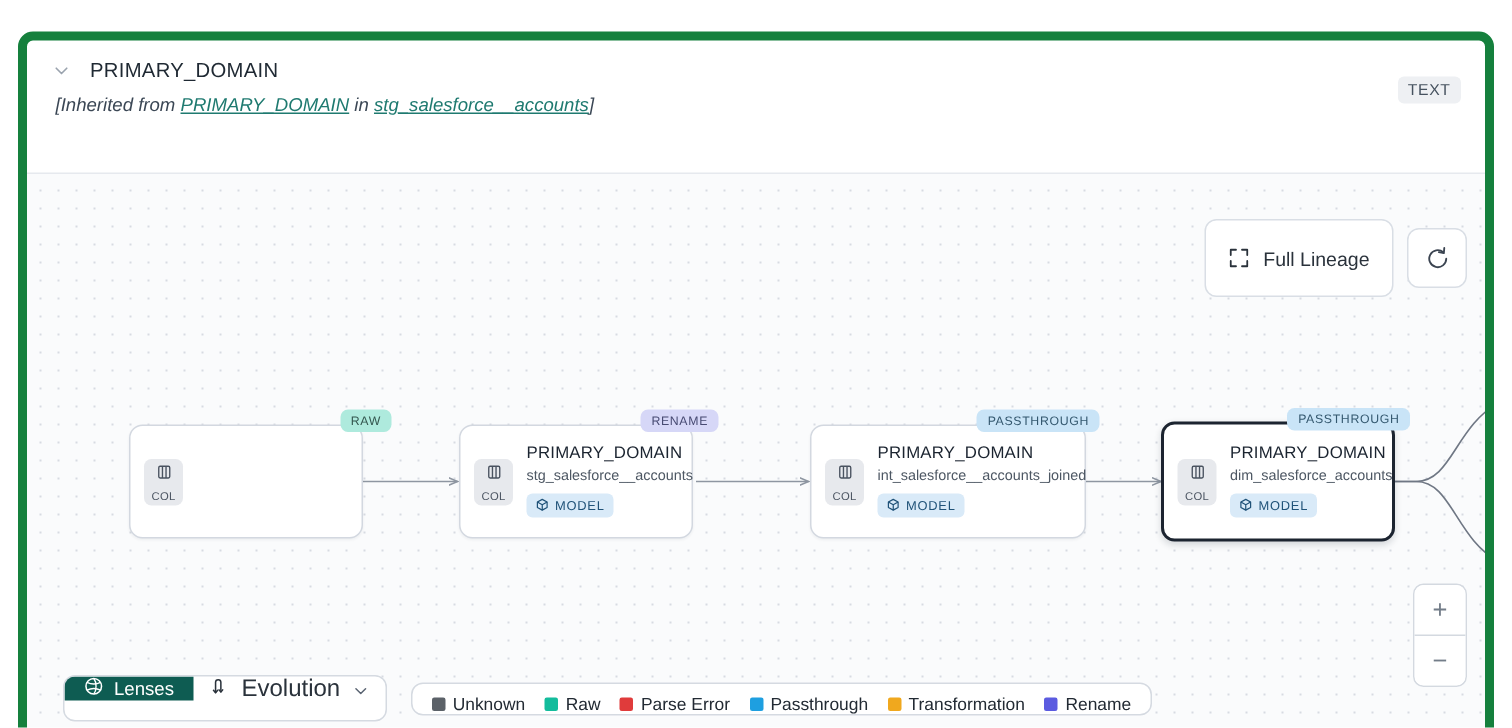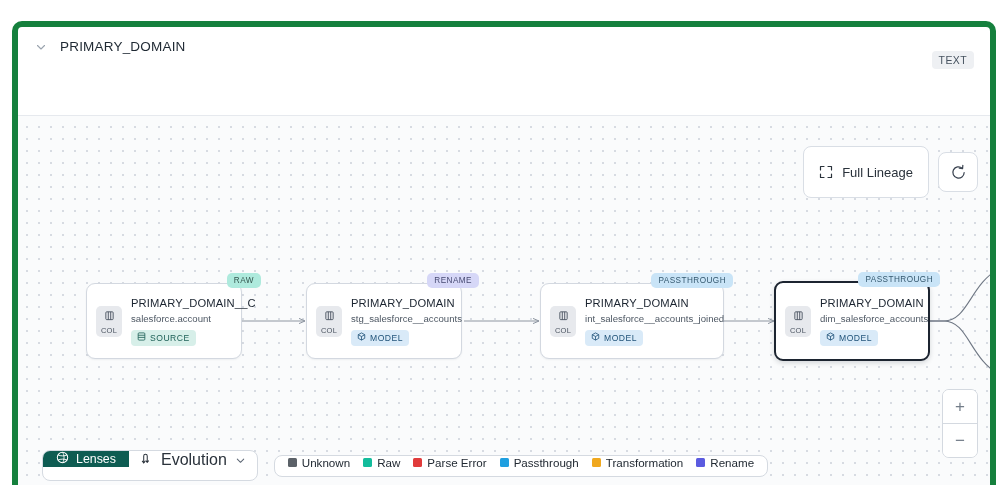--- a/index.html
+++ b/index.html
@@ -254,21 +254,21 @@
   .seg-evo {
     display: flex; align-items: center; gap: 8px;
     padding: 0 11px 0 11px;
     color: #2a323b;
     font-size: 16px;
     cursor: pointer;
   }
   .seg-evo .chv { color: #5b6573; display:flex; }
 
   .legend {
-    display: flex; align-items: flex-start; gap: 13px;
+    display: flex; align-items: flex-end; gap: 13px;
     height: 22px;
     padding: 0 13px;
     border: 1px solid #d5dae1;
     border-radius: 8px;
     background: #fff;
   }
   .lg-item { display: flex; align-items: center; gap: 5px; }
   .lg-sw { width: 9px; height: 9px; border-radius: 1.5px; }
   .lg-tx { font-size: 11.6px; color: #222a33; }
 </style>
@@ -284,20 +284,23 @@
           <svg width="12" height="12" viewBox="0 0 12 12" fill="none">
             <path d="M2.5 4.5 L6 8 L9.5 4.5" stroke="#9aa3ae" stroke-width="1.1" stroke-linecap="round" stroke-linejoin="round"></path>
           </svg>
         </span>
         <span class="col-title">PRIMARY_DOMAIN</span>
       </div>
 
       <div class="type-badge">TEXT</div>
 
 
+      <div class="inherit">
+        <span>[Inherited from </span><a href="#">PRIMARY_DOMAIN</a><span> in </span><a href="#">stg_salesforce__accounts</a><span>]</span>
+      </div>
 
       <div class="hdr-sep"></div>
     </div>
 
     <div class="canvas">
 
       <svg class="edges" width="982" height="387">
         <defs>
           <marker id="ah" markerWidth="7" markerHeight="7" refX="6" refY="3.2" orient="auto" markerUnits="userSpaceOnUse">
             <path d="M0,0.6 L6,3.2 L0,5.8" fill="none" stroke="#8e96a1" stroke-width="1"></path>
@@ -338,34 +341,20 @@
         <div class="node-inner">
           <div class="col-chip">
             <span>
               <svg width="11" height="11" viewBox="0 0 12 12" fill="none">
                 <rect x="2" y="2" width="8" height="8.5" rx="1" stroke="#4a5360" stroke-width="1"></rect>
                 <line x1="4.7" y1="2" x2="4.7" y2="10.5" stroke="#4a5360" stroke-width="1"></line>
                 <line x1="7.3" y1="2" x2="7.3" y2="10.5" stroke="#4a5360" stroke-width="1"></line>
               </svg>
             </span>
             <span class="lbl">COL</span>
-          </div>
-          <div class="node-body">
-            <div class="node-name">PRIMARY_DOMAIN__C</div>
-            <div class="node-sub">salesforce.account</div>
-            <div class="kind-badge kind-source">
-              <span>
-                <svg width="9" height="9" viewBox="0 0 10 10" fill="none">
-                  <rect x="1.3" y="1" width="7.4" height="8" rx="1" stroke="#1c5f55" stroke-width="0.9"></rect>
-                  <line x1="1.3" y1="3.6" x2="8.7" y2="3.6" stroke="#1c5f55" stroke-width="0.9"></line>
-                  <line x1="1.3" y1="6" x2="8.7" y2="6" stroke="#1c5f55" stroke-width="0.9"></line>
-                </svg>
-              </span>
-              <span>SOURCE</span>
-            </div>
           </div>
         </div>
       </div>
 
       <div class="node" style="left:288px; top:167px;">
         <div class="top-badge tb-ren" style="right:-18px;">RENAME</div>
         <div class="node-inner">
           <div class="col-chip">
             <span>
               <svg width="11" height="11" viewBox="0 0 12 12" fill="none">

